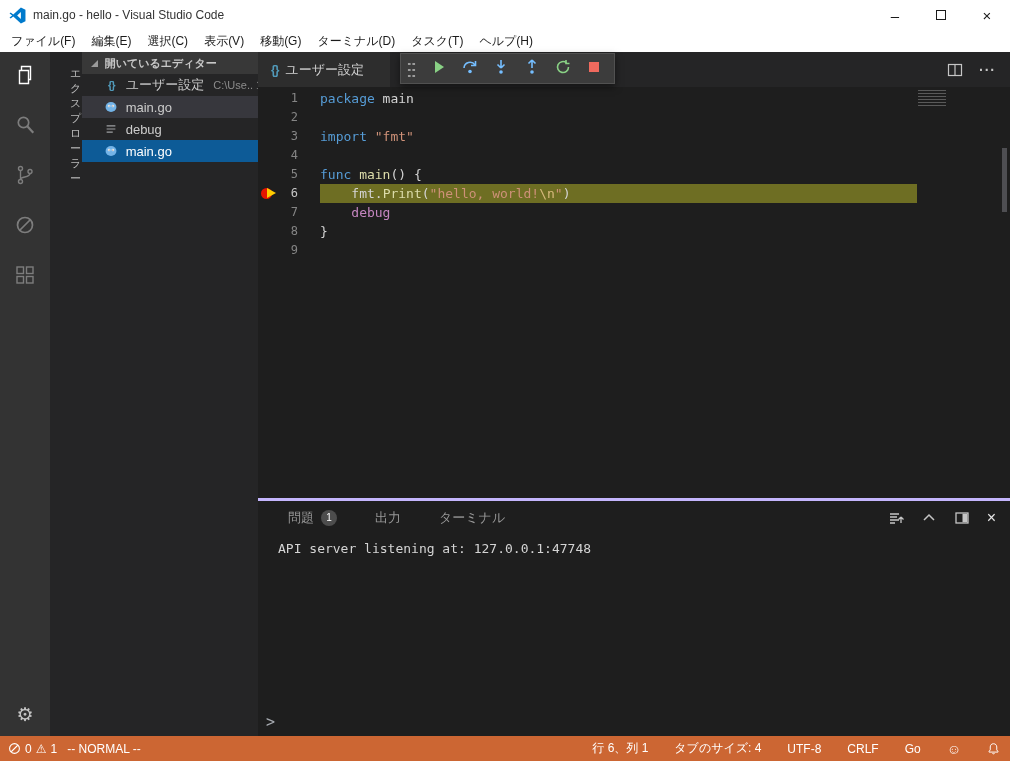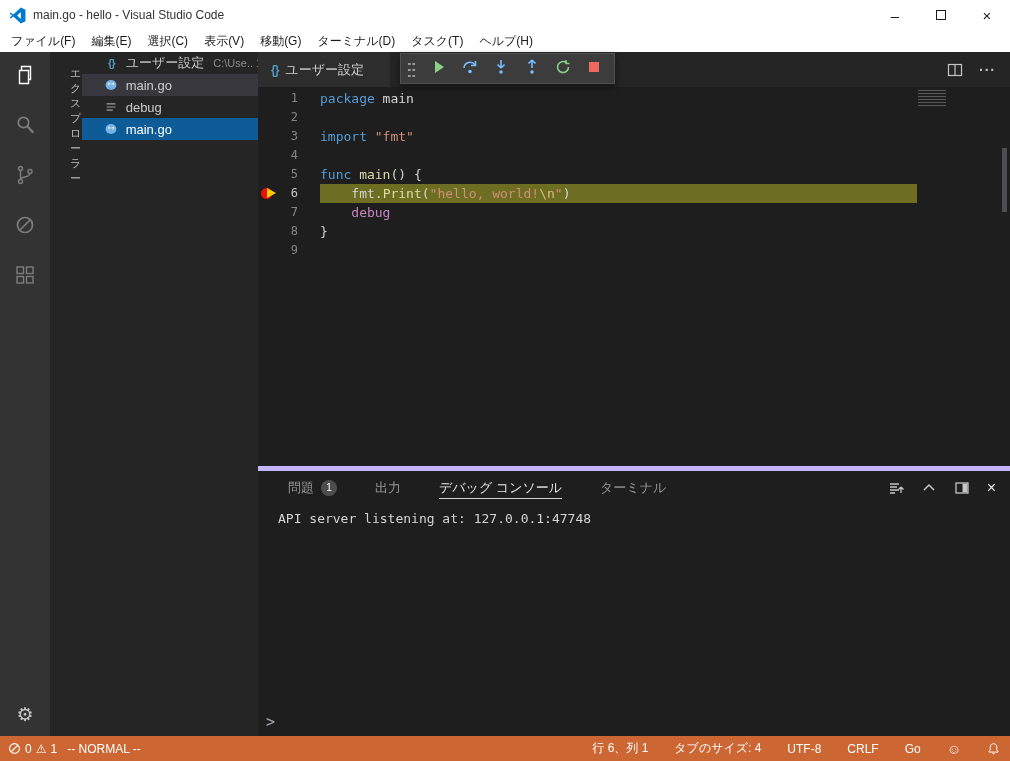--- a/index.html
+++ b/index.html
@@ -61,21 +61,21 @@
 .code-line.hl .gutter-num{color:#c6c6c6;}
 .code-text{padding-left:22px;}
 .tok-kw{color:#569cd6}.tok-ctrl{color:#c586c0}.tok-pl{color:#d4d4d4}.tok-str{color:#ce9178}.tok-esc{color:#d7ba7d}.tok-fn{color:#dcdcaa}
 .bp-wrap{position:absolute;left:3px;top:100px;width:20px;height:14px;}
 .bp-dot{position:absolute;left:0;top:1px;width:11px;height:11px;border-radius:50%;background:#e51400;}
 .bp-arrow{position:absolute;left:6px;top:1px;width:0;height:0;border-left:9px solid #ffcc00;border-top:5.5px solid transparent;border-bottom:5.5px solid transparent;}
 .minimap{position:absolute;right:64px;top:3px;width:28px;height:18px;background:repeating-linear-gradient(to bottom,rgba(200,200,200,.35) 0 1.5px,transparent 1.5px 3px);}
 .v-scroll{position:absolute;right:3px;top:61px;width:5px;height:64px;background:#4e4e52;}
 
 
-.panel{height:270px;flex:0 0 auto;border-top:5px solid #c4b5fd;position:relative;display:flex;flex-direction:column;overflow:hidden;}
+.panel{height:238px;flex:0 0 auto;border-top:3px solid #c4b5fd;position:relative;display:flex;flex-direction:column;overflow:hidden;}
 .panel-head{height:33px;display:flex;align-items:stretch;position:relative;flex:0 0 auto;}
 .panel-tabs{display:flex;align-items:stretch;gap:38px;padding-left:30px;}
 .panel-tab{display:flex;align-items:center;gap:7px;font-size:13px;color:#989898;position:relative;}
 .panel-tab.active{color:#e7e7e7;}
 .panel-tab.active::after{content:"";position:absolute;left:0;right:0;bottom:5px;height:1px;background:#d0d0d0;}
 .pt-badge{min-width:16px;height:16px;border-radius:9px;background:#4d4d4d;color:#ffffff;font-size:10px;display:flex;align-items:center;justify-content:center;padding:0 4px;}
 .panel-actions{position:absolute;right:14px;top:0;height:33px;display:flex;align-items:center;gap:17px;color:#c5c5c5;}
 .pa-icon{display:flex;align-items:center;}
 .pa-close{font-size:16px;line-height:1;color:#e7e7e7;}
 .panel-output{font-family:"DejaVu Sans Mono","Liberation Mono",monospace;font-size:13px;color:#d4d4d4;padding:7px 0 0 20px;flex:1;}
@@ -163,20 +163,24 @@
           </div>
         </div>
       <div class="activity-settings">
           <span>⚙</span>
         </div>
     </div>
 
     <div class="sidebar">
       <div class="sidebar-title">エクスプローラー</div>
       <div>
+          <div class="section-header">
+            <span class="tri"></span>
+            <span class="sec-label">開いているエディター</span>
+          </div>
           <div class="side-item">
             <span class="f-ic">
               <span class="braces-txt">{}</span>
             </span>
             <span class="side-label">ユーザー設定</span>
             <span class="detail">C:\Use.. 1</span>
           </div>
           <div class="side-item active">
             <span class="f-ic">
               <svg width="14" height="14" viewBox="0 0 16 16">
@@ -293,23 +297,20 @@
 
       <div class="panel">
         <div class="panel-head">
           <div class="panel-tabs">
               <div class="panel-tab">
                 <span class="pt-label">問題</span>
                 <span class="pt-badge">1</span>
               </div>
               <div class="panel-tab">
                 <span class="pt-label">出力</span>
-              </div>
-              <div class="panel-tab active">
-                <span class="pt-label">デバッグ コンソール</span>
               </div>
               <div class="panel-tab">
                 <span class="pt-label">ターミナル</span>
               </div>
             </div>
           <div class="panel-actions">
             <span class="pa-icon">
                 <svg width="16" height="16" viewBox="0 0 16 16">
                   <path d="M2 4h9M2 7h7M2 10h9M2 13h5" stroke="#c5c5c5" stroke-width="1.3"></path>
                   <path d="M13 13V7M13 7l-2.5 2.5M13 7l2.5 2.5" stroke="#c5c5c5" stroke-width="1.3" fill="none"></path>

